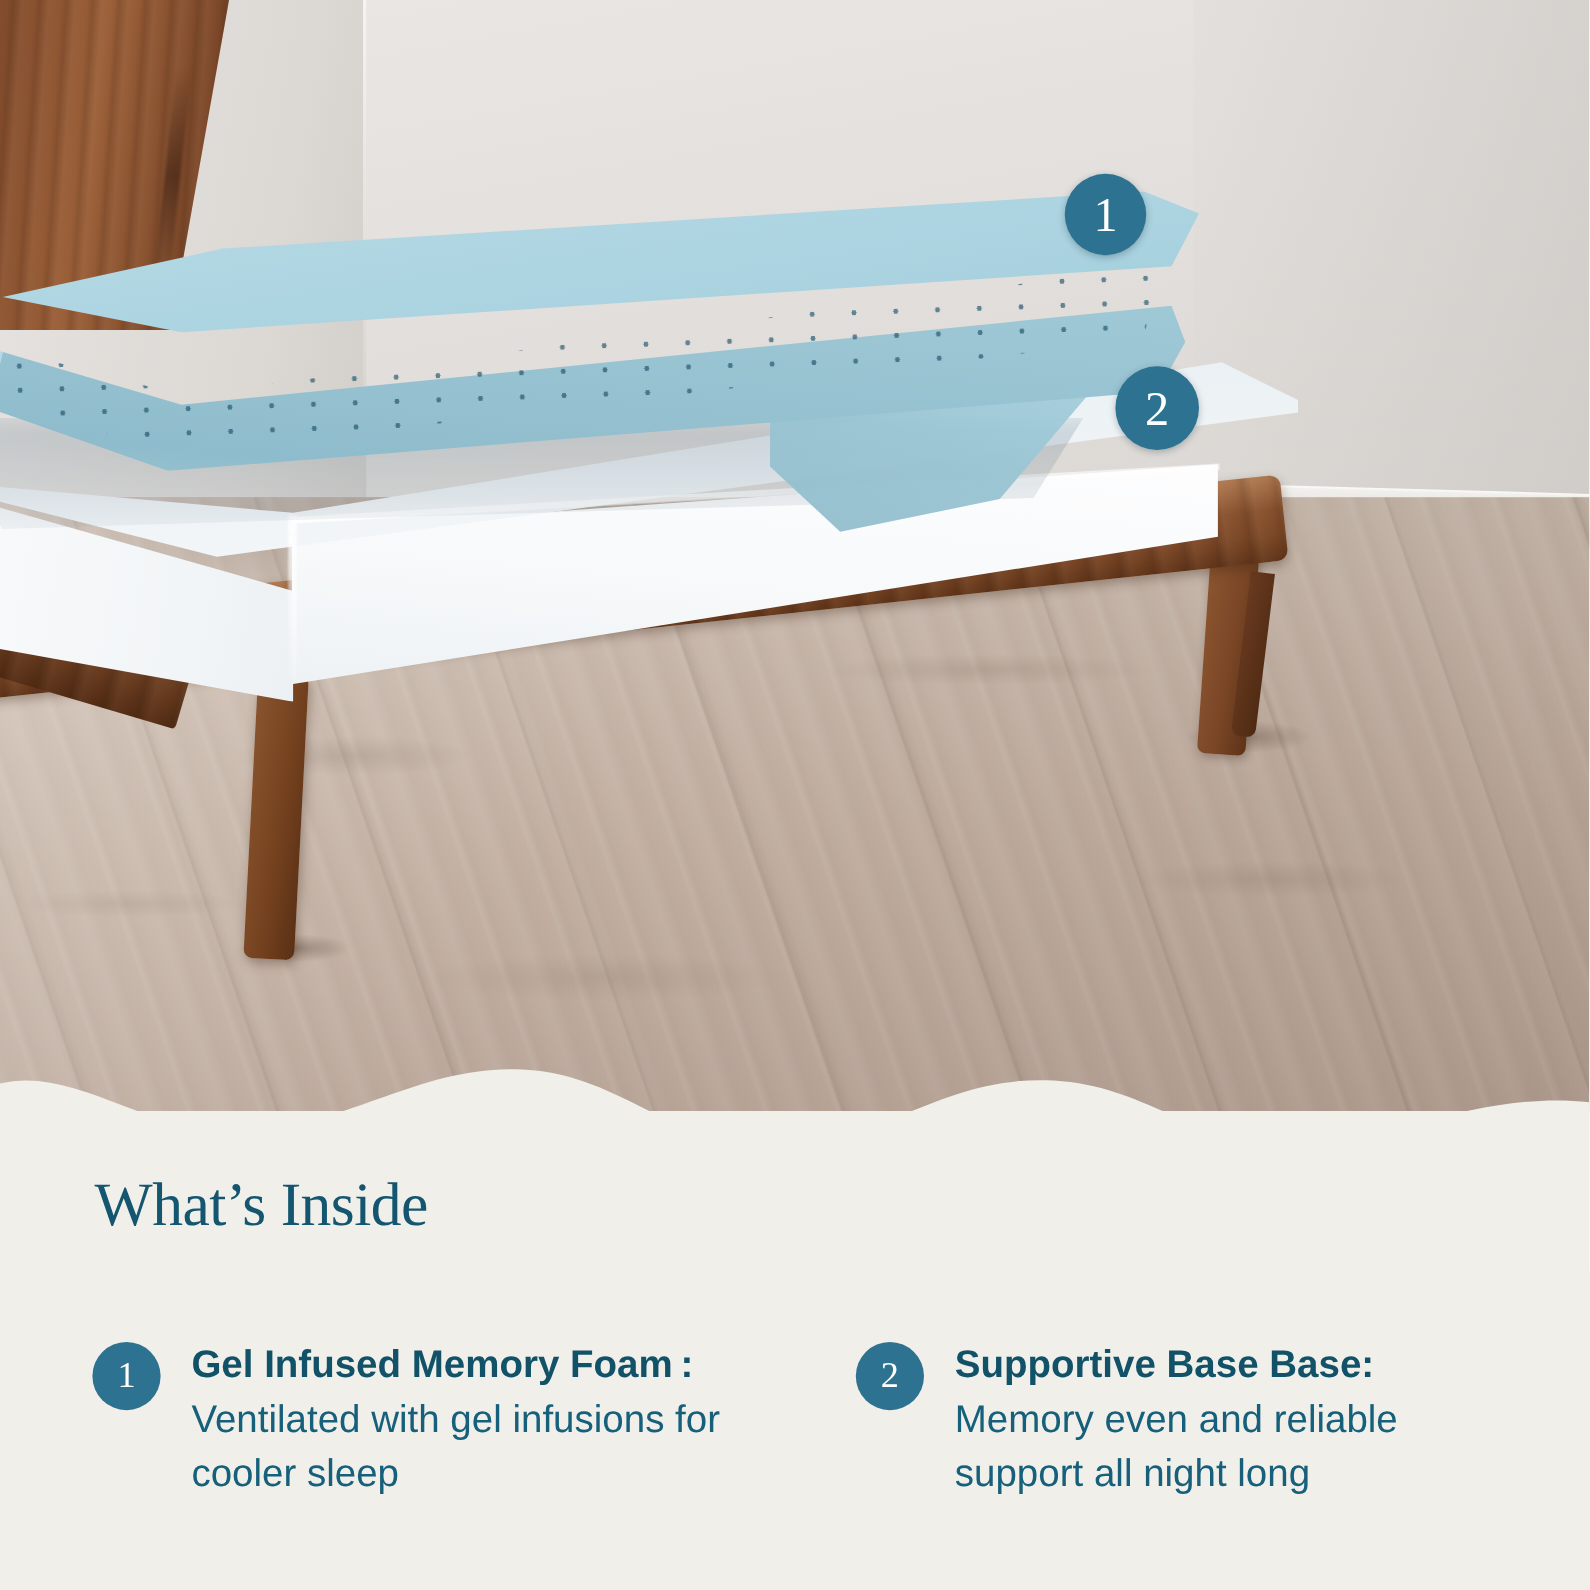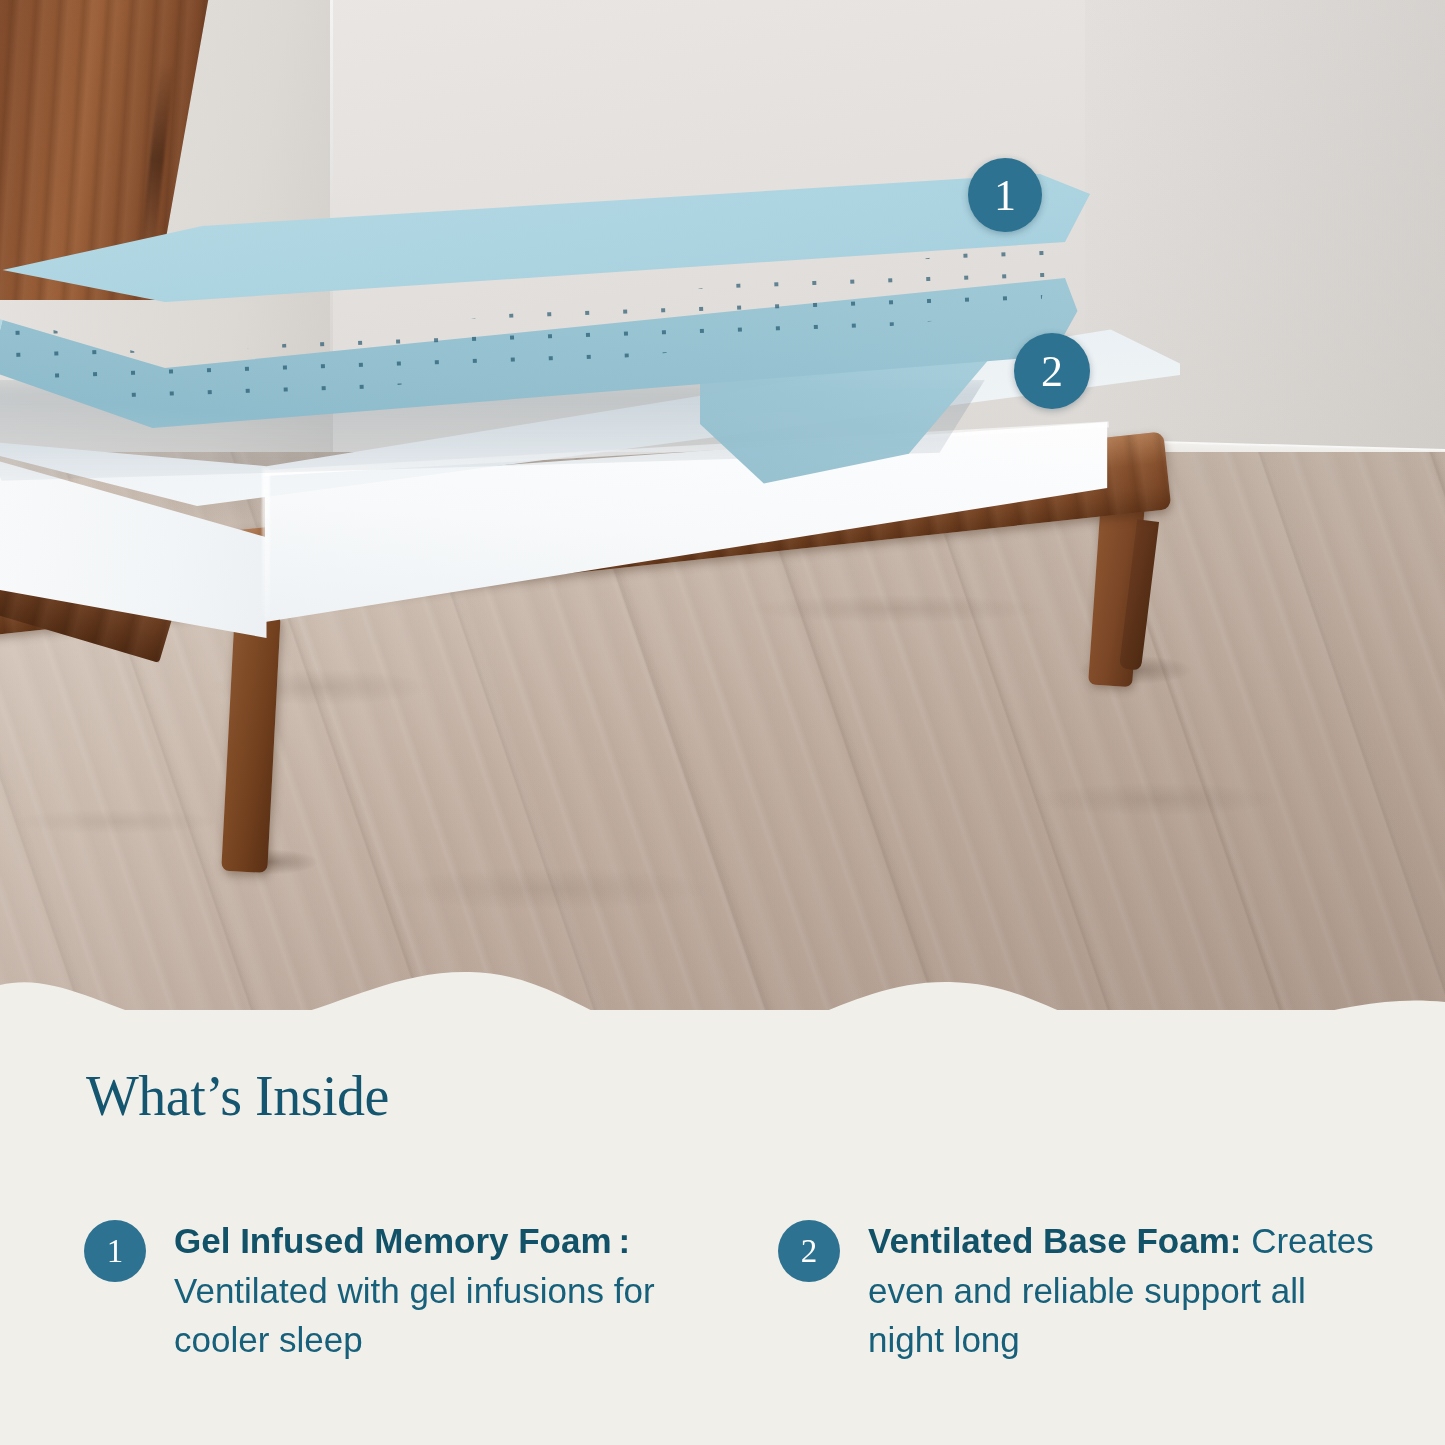--- a/index.html
+++ b/index.html
@@ -243,17 +243,17 @@
   <div class="feature" id="feature-1">
     <div class="badge">1</div>
     <div class="feature-text">
       <span class="lead">Gel Infused Memory Foam :</span><span> Ventilated with gel infusions for cooler sleep</span>
     </div>
   </div>
 
   <div class="feature" id="feature-2">
     <div class="badge">2</div>
     <div class="feature-text">
-      <span class="lead">Ventilated Base Foam:</span><span> Creates even and reliable support all night long</span>
+      <span class="lead">Supportive Base Base:</span><span> Memory even and reliable support all night long</span>
     </div>
   </div>
 
 </div>
 
 </body></html>

